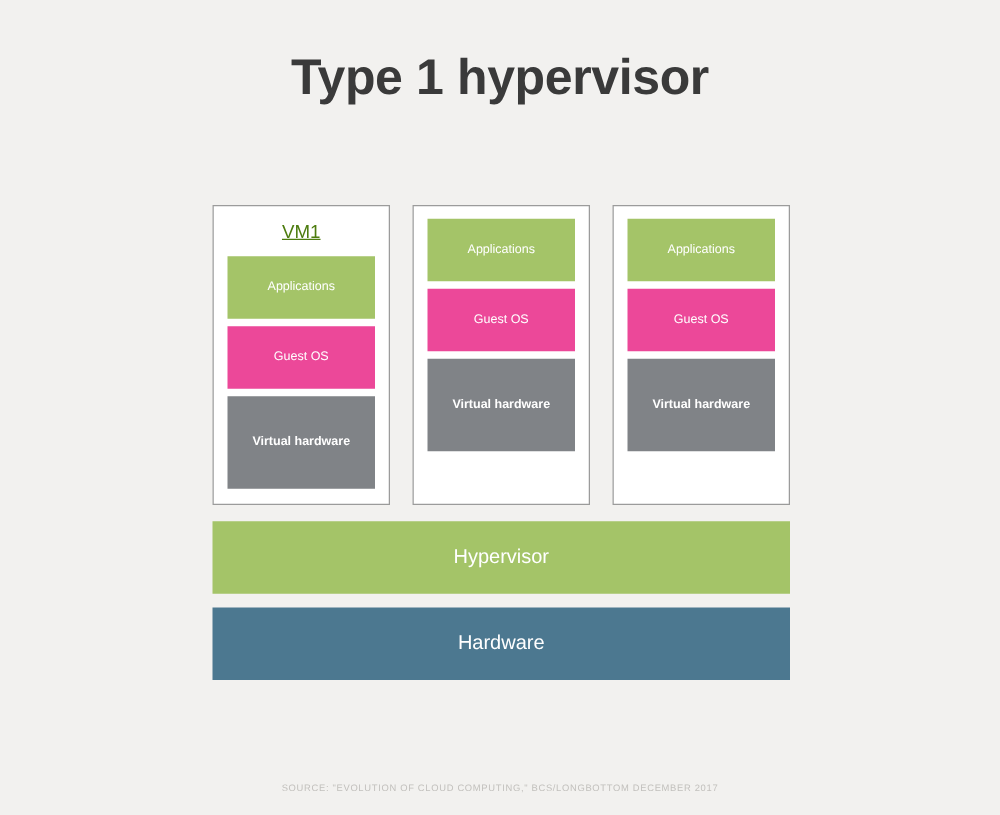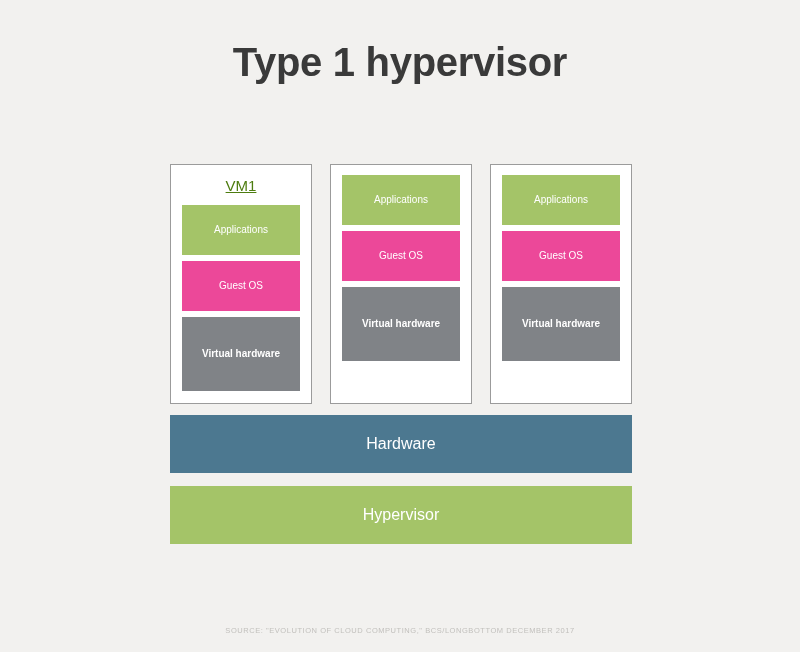--- a/index.html
+++ b/index.html
@@ -144,21 +144,21 @@
       </div>
 
       <div class="vm-card">
         <div class="layer layer-apps">Applications</div>
         <div class="layer layer-guestos">Guest OS</div>
         <div class="layer layer-vhardware">Virtual hardware</div>
       </div>
 
     </div>
 
+    <div class="bar bar-hypervisor">Hypervisor</div>
+
     <div class="bar bar-hardware">Hardware</div>
-
-    <div class="bar bar-hypervisor">Hypervisor</div>
 
   </div>
 
   <div class="source">SOURCE: "EVOLUTION OF CLOUD COMPUTING," BCS/LONGBOTTOM DECEMBER 2017</div>
 
 </div>
 
 </body></html>

